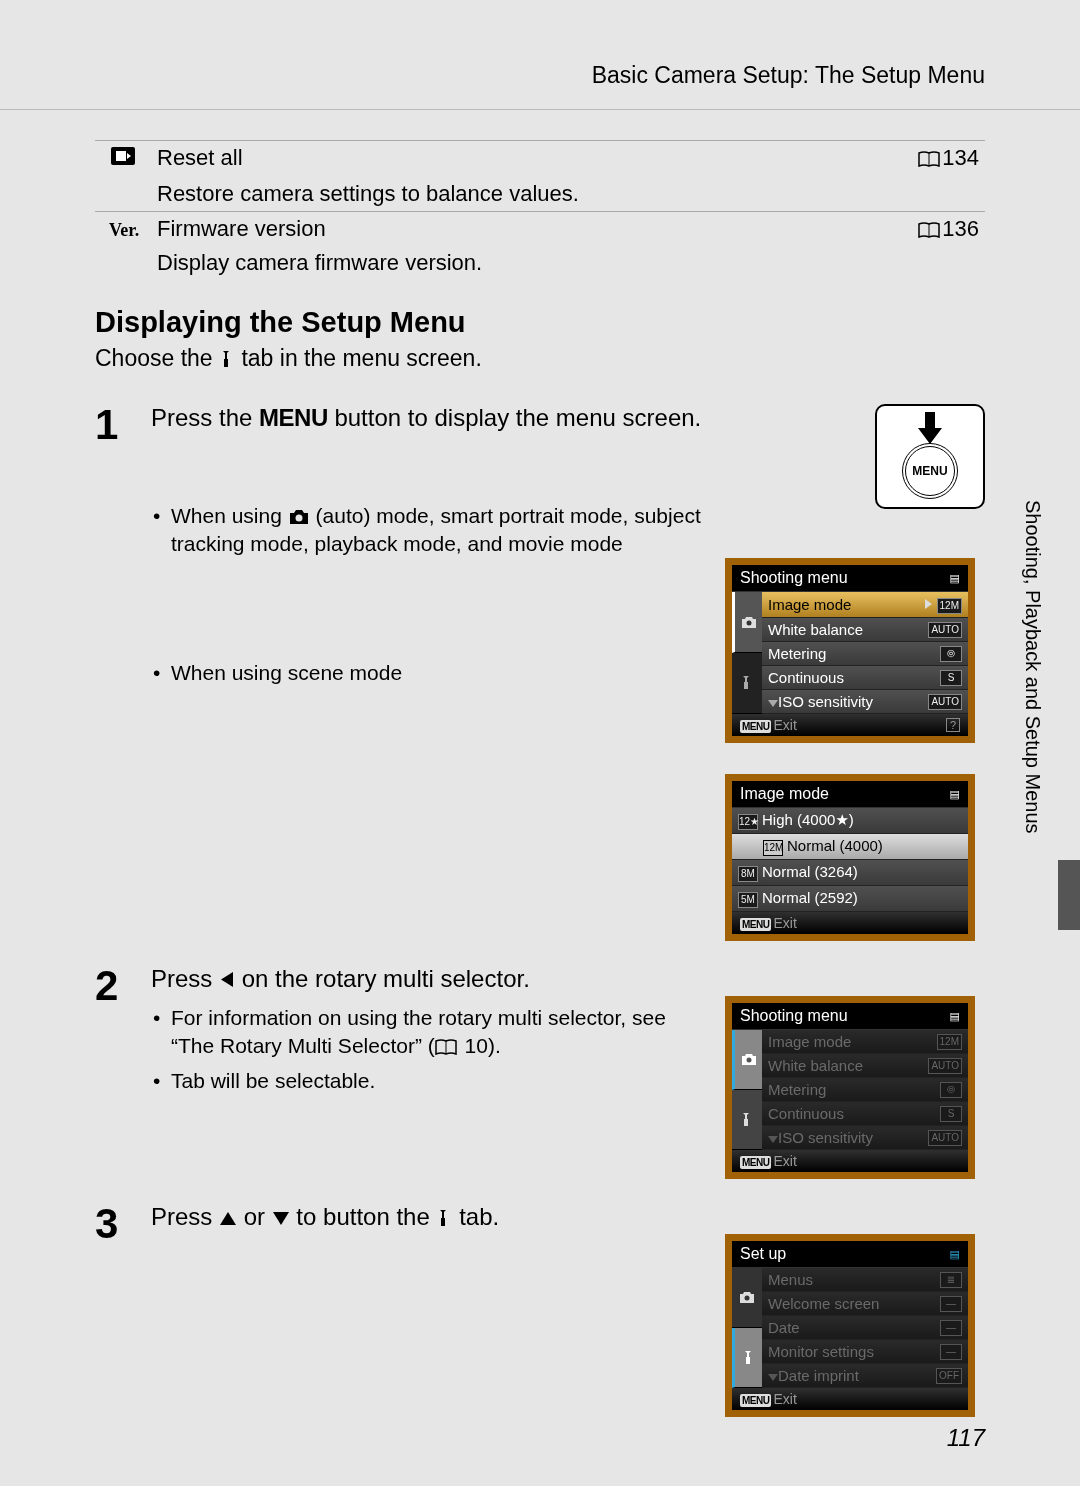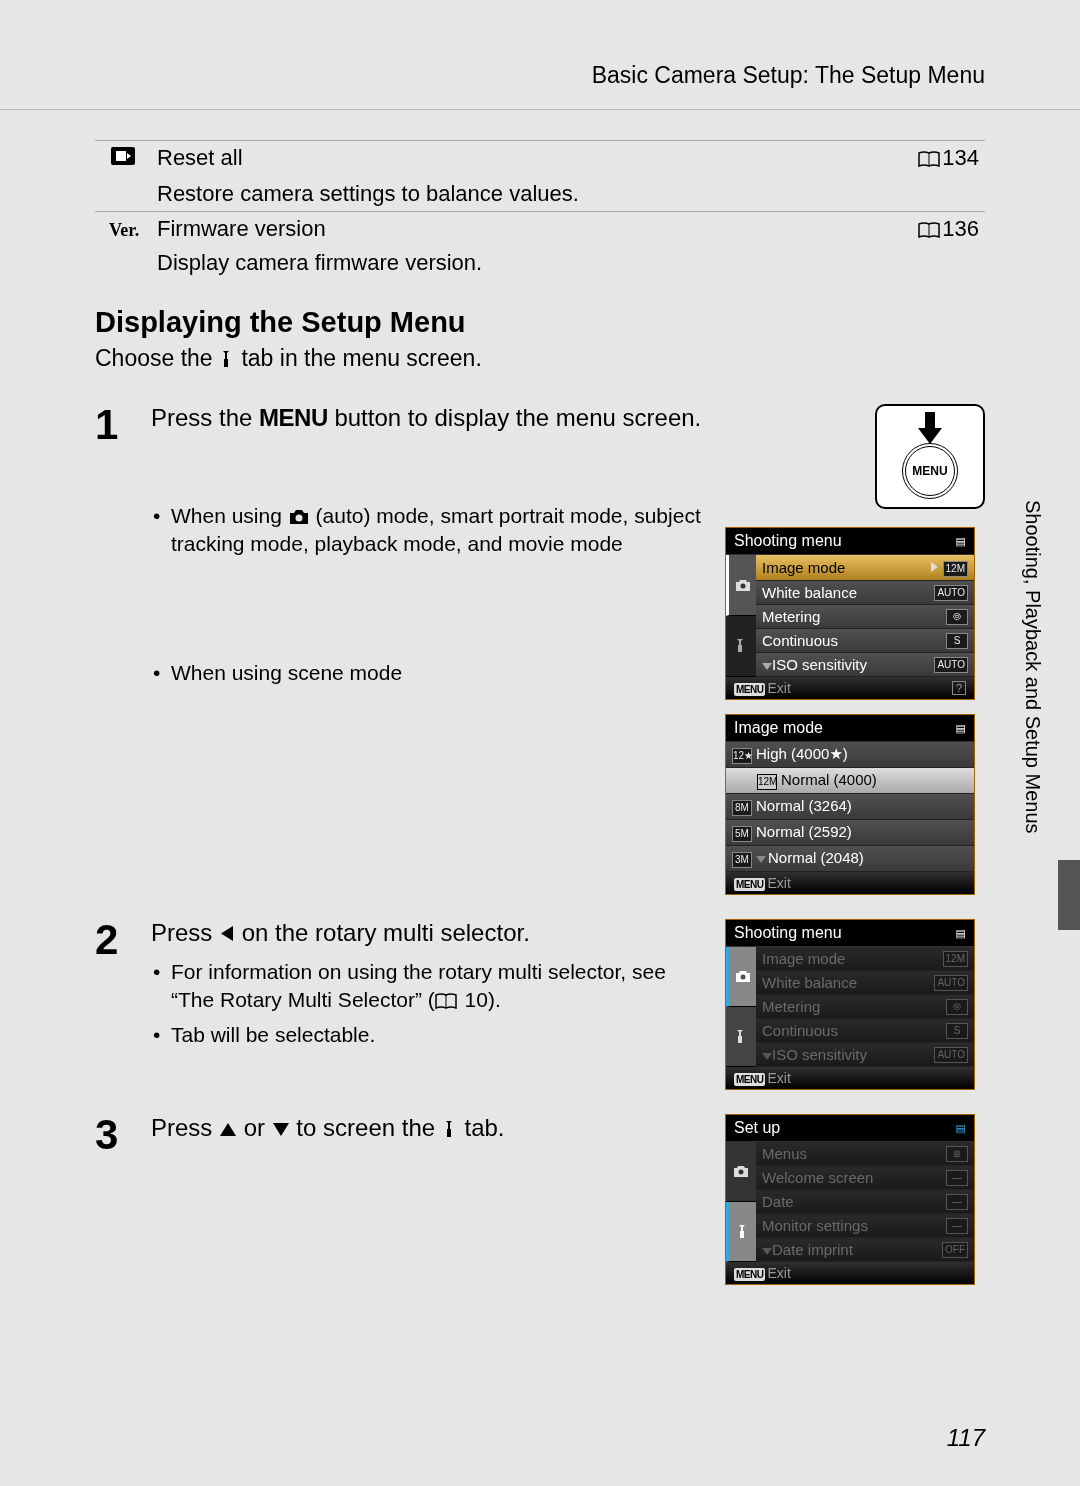--- a/index.html
+++ b/index.html
@@ -64,22 +64,23 @@
   .step-body { flex: 1; }
   .step-title { font-size: 24px; }
   .step-right { width: 260px; flex-shrink:0; }
   ul.bullets { list-style: none; margin-top: 22px; font-size: 21px; }
   ul.bullets li { padding-left: 20px; position: relative; margin-bottom: 6px; line-height:1.35; }
   ul.bullets li::before { content: "•"; position: absolute; left: 2px; }
 
   
   .screen {
     background: #000; color: #fff; font-size: 15px; width: 250px;
-    border: 1px solid #a16207; margin-bottom: 14px; position:relative;
+    border: 7px solid #a16207; margin-bottom: 14px; position:relative;
     font-family: Arial, sans-serif;
+    margin-top: 31px;
   }
   .screen-title {
     padding: 4px 8px; font-size: 16px; border-bottom: 1px solid #333;
     display:flex; justify-content:space-between; align-items:center;
   }
   .screen-body { display:flex; }
   .screen-tabs {
     width: 30px; background:#222;
     display:flex; flex-direction:column;
   }
@@ -296,23 +297,20 @@
               </div>
             <div class="screen-row sel" style="background:linear-gradient(#ddd,#aaa);color:#000;padding-left:31px;">
                 <span><span class="icon-box" style="color:#000;border-color:#000;background:#ccc;">12M</span><span>Normal (4000)</span></span>
               </div>
             <div class="screen-row">
                 <span><span class="icon-box">8M</span><span>Normal (3264)</span></span>
               </div>
             <div class="screen-row">
                 <span><span class="icon-box">5M</span><span>Normal (2592)</span></span>
               </div>
-            <div class="screen-row">
-                <span><span class="icon-box">3M</span><span class="arrow-dn" style="border-top-color:#888;margin-right:2px;"></span><span>Normal (2048)</span></span>
-              </div>
           </div>
         </div>
         <div class="screen-footer">
             <span><span class="menu-badge">MENU</span><span>Exit</span></span>
           </div>
       </div>
     </div>
   </div>
 
   <div class="step" style="margin-top:10px;">
@@ -385,21 +383,21 @@
   </div>
 
   <div class="step" style="margin-top:10px;">
     <div class="step-num">3</div>
     <div class="step-body">
       <div class="step-title">
         <span>Press </span><span class="triangle-inline"><svg width="18" height="15" viewBox="0 0 18 15">
               <path d="M1 14 H17 L9 1 Z" fill="#000"></path>
             </svg></span><span> or </span><span class="triangle-inline"><svg width="18" height="15" viewBox="0 0 18 15">
               <path d="M1 1 H17 L9 14 Z" fill="#000"></path>
-            </svg></span><span> to screen the </span><svg class="wrench-inline" viewBox="0 0 16 18">
+            </svg></span><span> to button the </span><svg class="wrench-inline" viewBox="0 0 16 18">
             <path d="M10 1 L8 3 V9 H6 V3 L4 1 H10 M5 9 H9 V17 H5 Z" fill="#000"></path>
           </svg><span> tab.</span>
       </div>
     </div>
     <div class="step-right">
 
       <div class="screen">
         <div class="screen-title">
             <span>Set up</span>
             <span style="font-size:11px;color:#3ad;">▤</span>

